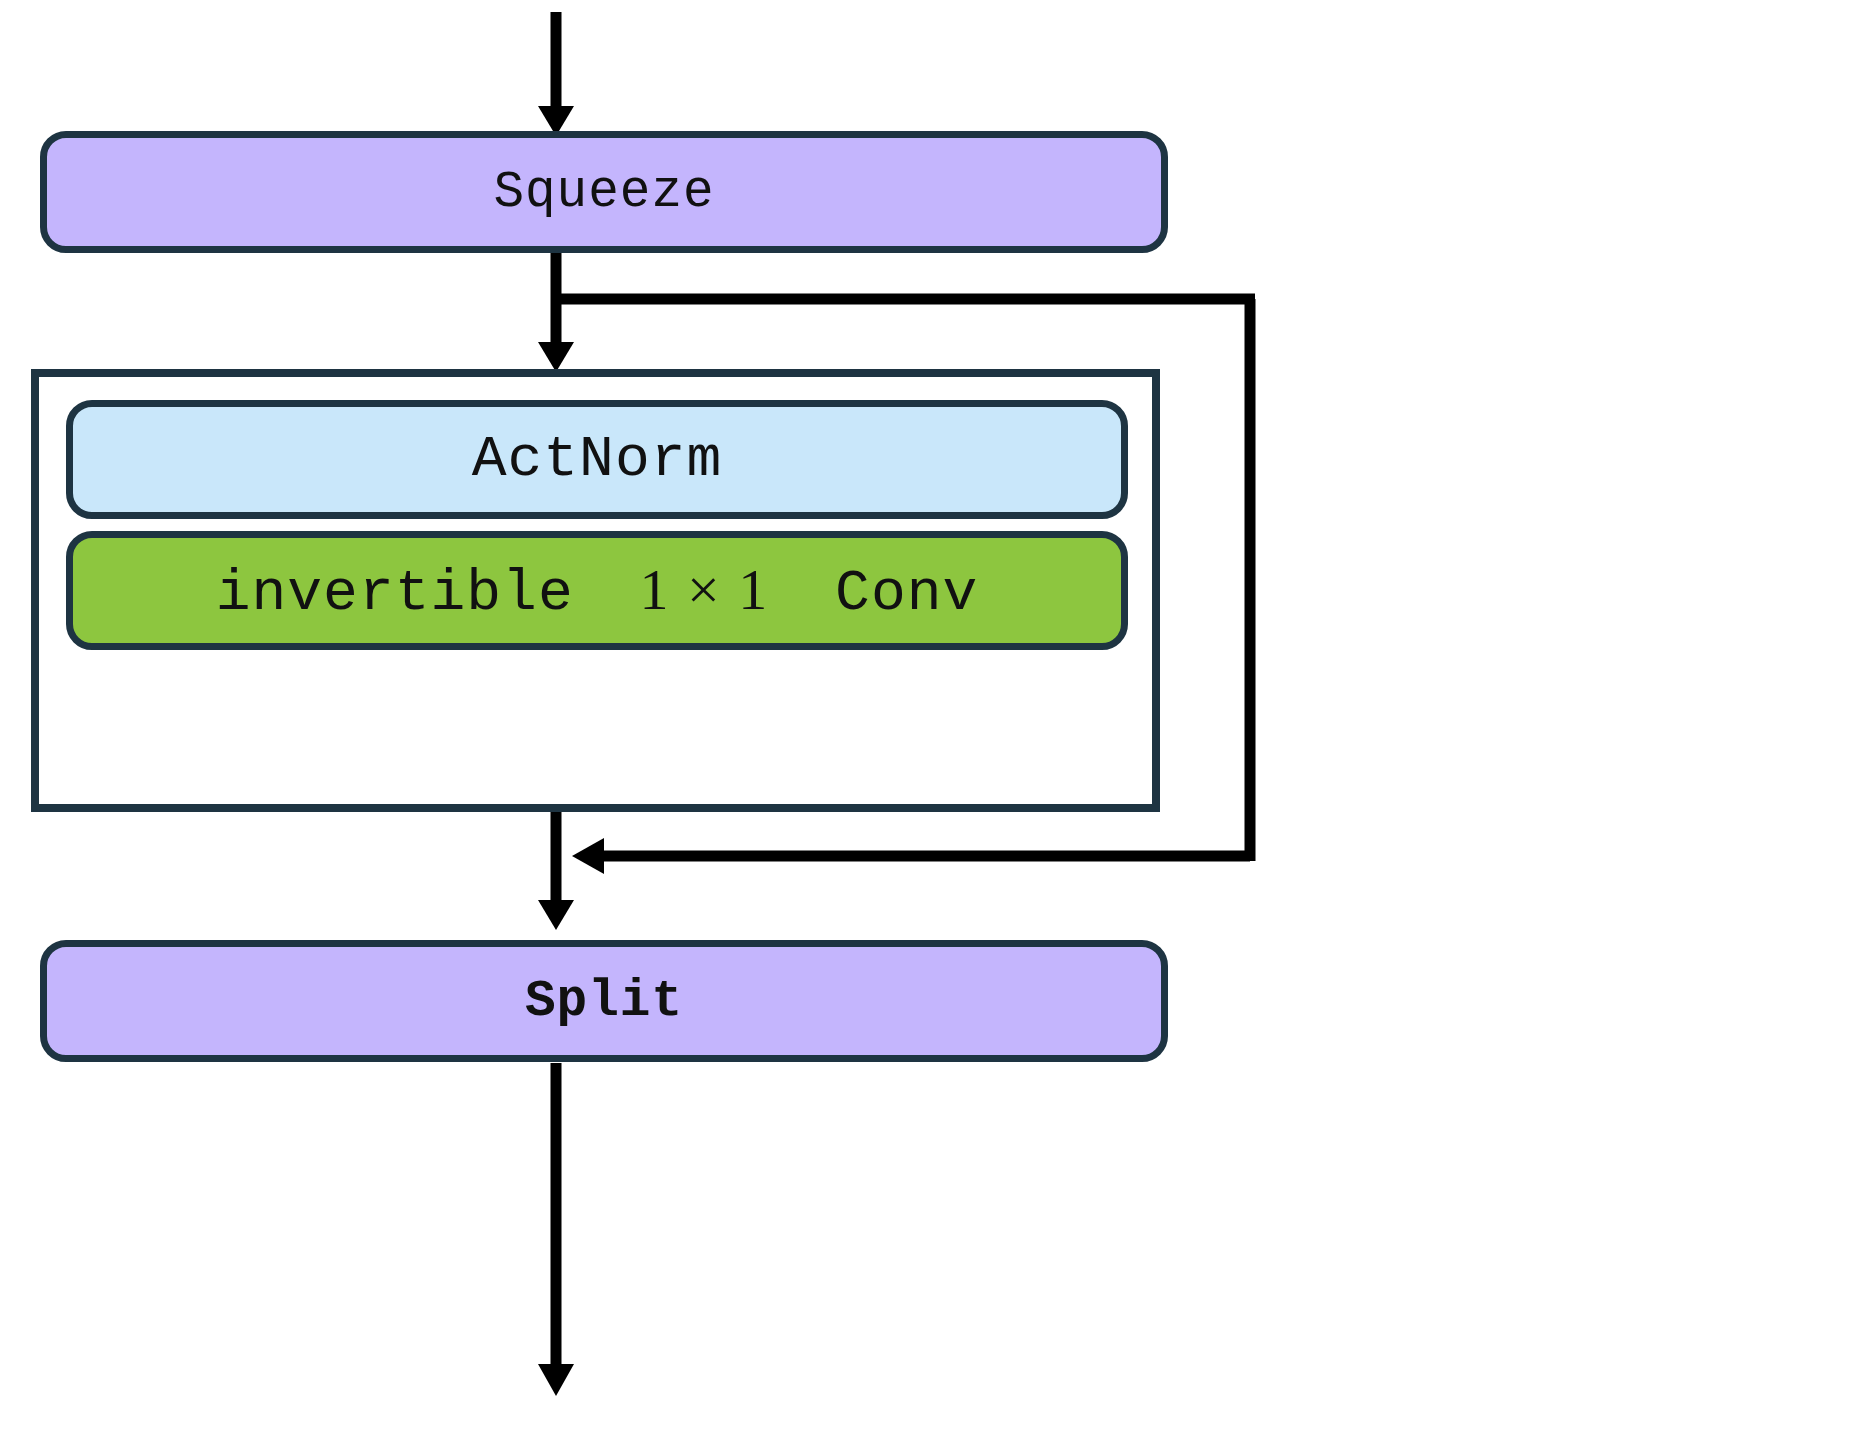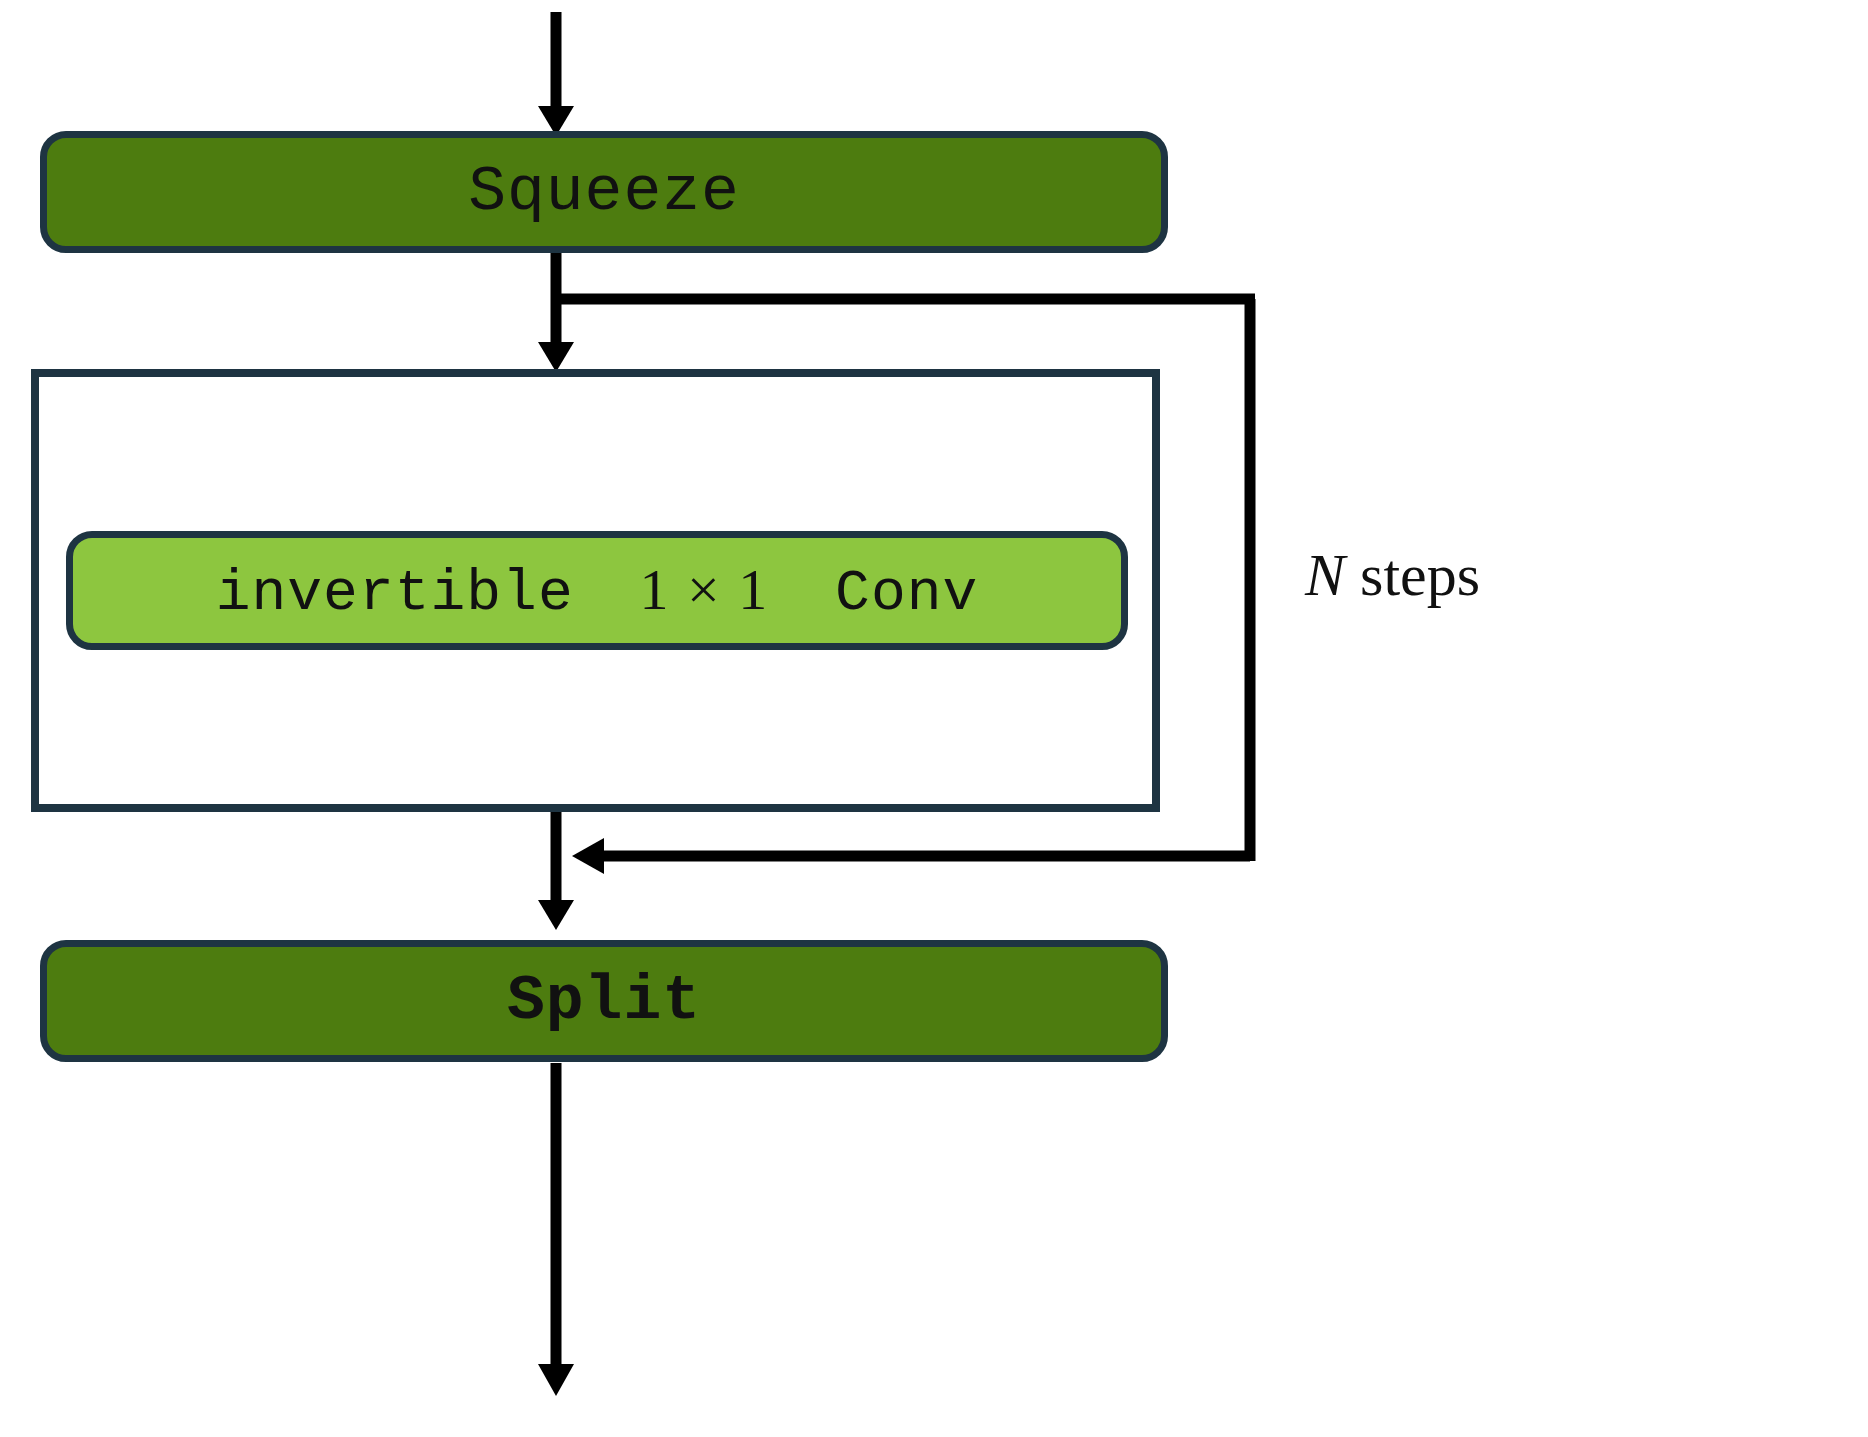--- a/index.html
+++ b/index.html
@@ -33,22 +33,22 @@
     border-radius: 26px;
     color: #111111;
     letter-spacing: 1px;
     white-space: nowrap;
     font-family: "Liberation Mono", "DejaVu Sans Mono", monospace;
   }
   .node-squeeze, .node-split {
     left: 40px;
     width: 1128px;
     height: 122px;
-    background: #4d7c0f;
-    font-size: 63px;
+    background: #c4b5fd;
+    font-size: 51px;
   }
   .node-squeeze { top: 131px; }
   .node-split   { top: 940px; font-weight: bold; }
 
   .step-container {
     position: absolute;
     left: 31px;
     top: 369px;
     width: 1129px;
     height: 443px;
@@ -140,33 +140,33 @@
       <path d="M538,1364 L574,1364 L556,1396 z" fill="#000000"></path>
     </g>
   </svg>
 
   <div class="node node-squeeze">
     <span>Squeeze</span>
   </div>
 
   <div class="step-container"></div>
 
+  <div class="node inner-node node-actnorm">
+    <span>ActNorm</span>
+  </div>
 
   <div class="node inner-node node-conv">
     <span class="conv-text">
       <span>invertible</span>
       <span>&nbsp;</span>
       <span class="conv-math">1 × 1</span>
       <span>&nbsp;</span>
       <span>Conv</span>
     </span>
   </div>
 
 
-  <div class="n-steps">
-    <span class="var">N</span><span> steps</span>
-  </div>
 
   <div class="node node-split">
     <span>Split</span>
   </div>
 
 </div>
 
 </body></html>

